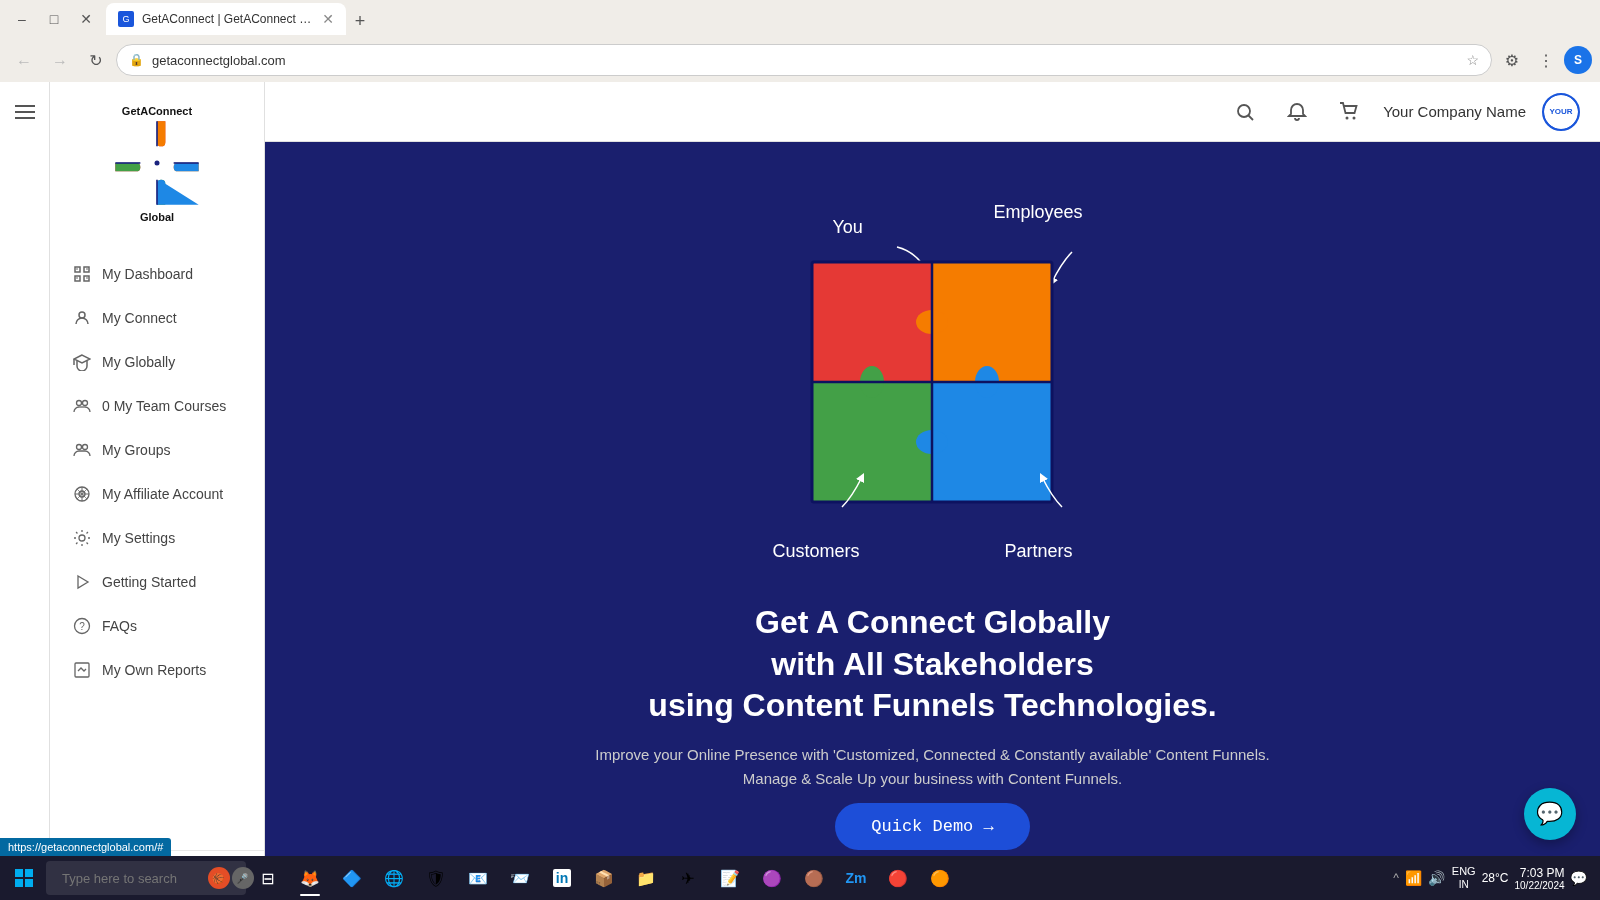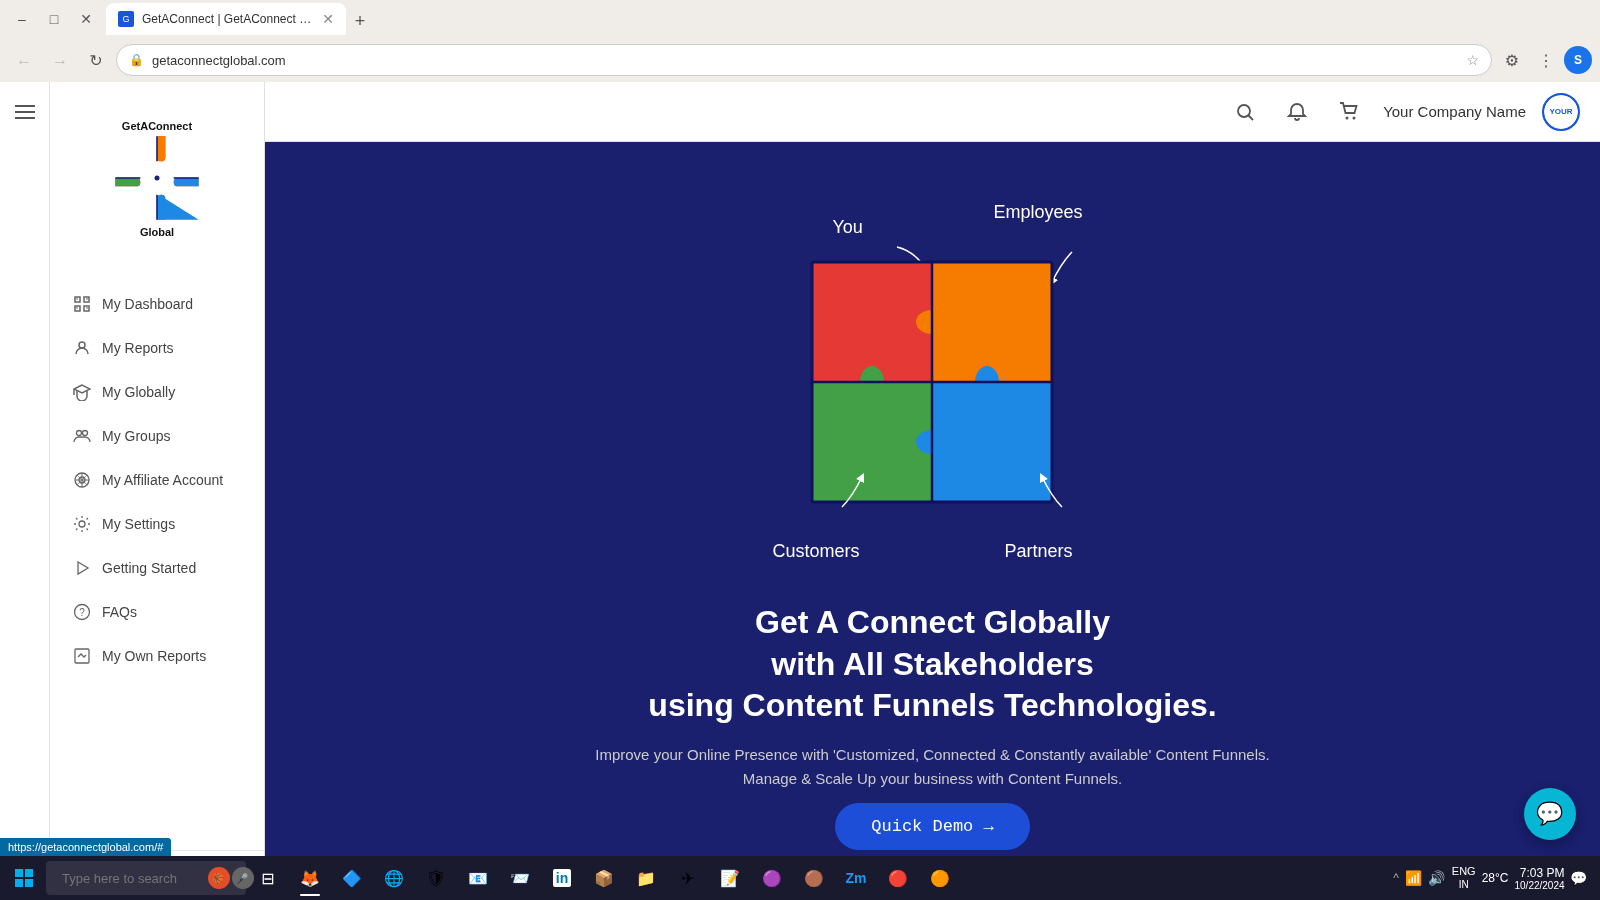--- a/index.html
+++ b/index.html
@@ -149,21 +149,21 @@
     
     .sidebar {
       width: 215px;
       background: #fff;
       border-right: 1px solid #e0e0e0;
       display: flex;
       flex-direction: column;
       overflow-y: auto;
     }
     .sidebar-logo {
-      padding: 36px 16px;
+      padding: 21px 16px;
       display: flex;
       align-items: center;
       justify-content: center;
     }
     .logo-container {
       position: relative;
       width: 110px;
       height: 120px;
       display: flex;
       align-items: center;
@@ -546,30 +546,42 @@
         </span>
         <span class="nav-item-label">My Dashboard</span>
       </div>
       <div class="nav-item">
         <span class="nav-icon">
           <svg width="18" height="18" viewBox="0 0 18 18" fill="none">
             <circle cx="9" cy="6" r="3" stroke="#666" stroke-width="1.5"></circle>
             <path d="M3 15c0-3.314 2.686-6 6-6s6 2.686 6 6" stroke="#666" stroke-width="1.5"></path>
           </svg>
         </span>
-        <span class="nav-item-label">My Reports</span>
+        <span class="nav-item-label">My Connect</span>
       </div>
       <div class="nav-item">
         <span class="nav-icon">
           <svg width="18" height="18" viewBox="0 0 18 18" fill="none">
             <path d="M9 2L1 6l8 4 8-4-8-4z" stroke="#666" stroke-width="1.5" fill="none"></path>
             <path d="M1 6v6M4 8v5a5 5 0 0010 0V8" stroke="#666" stroke-width="1.5"></path>
           </svg>
         </span>
         <span class="nav-item-label">My Globally</span>
+      </div>
+      <div class="nav-item">
+        <span class="nav-icon">
+          <svg width="18" height="18" viewBox="0 0 18 18" fill="none">
+            <circle cx="6" cy="6" r="2.5" stroke="#666" stroke-width="1.3"></circle>
+            <circle cx="12" cy="6" r="2.5" stroke="#666" stroke-width="1.3"></circle>
+            <path d="M1 15c0-2.761 2.239-5 5-5" stroke="#666" stroke-width="1.3"></path>
+            <path d="M12 10c2.761 0 5 2.239 5 5" stroke="#666" stroke-width="1.3"></path>
+            <path d="M6 10h6" stroke="#666" stroke-width="1.3"></path>
+          </svg>
+        </span>
+        <span class="nav-item-label">0 My Team Courses</span>
       </div>
       <div class="nav-item">
         <span class="nav-icon">
           <svg width="18" height="18" viewBox="0 0 18 18" fill="none">
             <circle cx="6" cy="6" r="2.5" stroke="#666" stroke-width="1.3"></circle>
             <circle cx="12" cy="6" r="2.5" stroke="#666" stroke-width="1.3"></circle>
             <path d="M1 15c0-2.761 2.239-5 5-5h6c2.761 0 5 2.239 5 5" stroke="#666" stroke-width="1.3"></path>
           </svg>
         </span>
         <span class="nav-item-label">My Groups</span>

